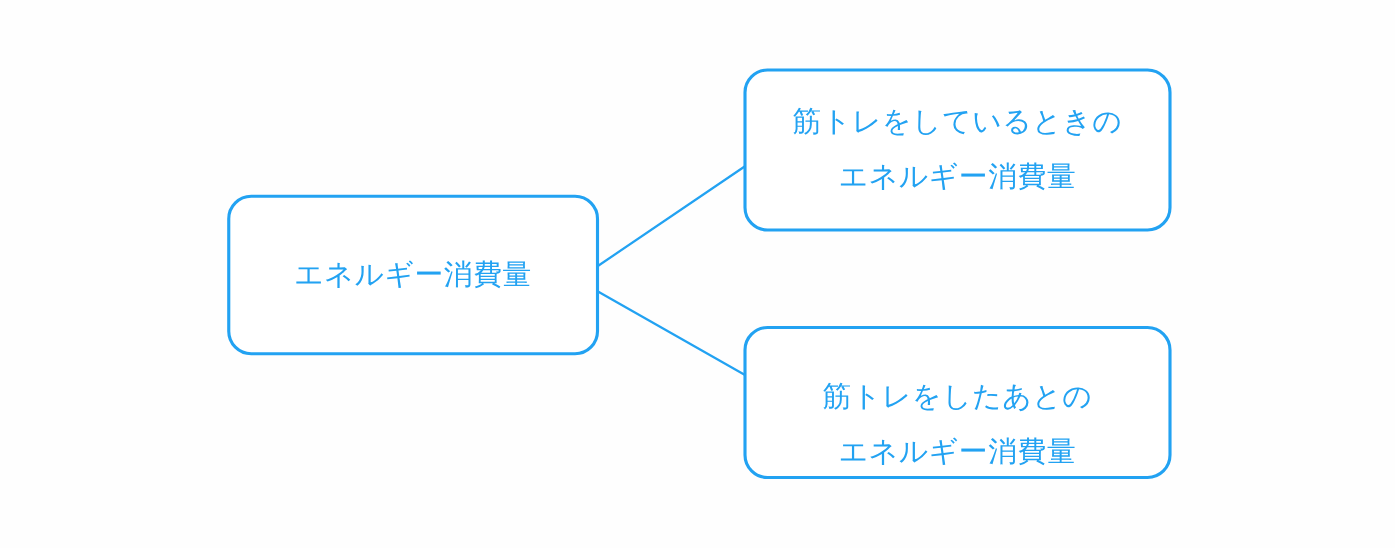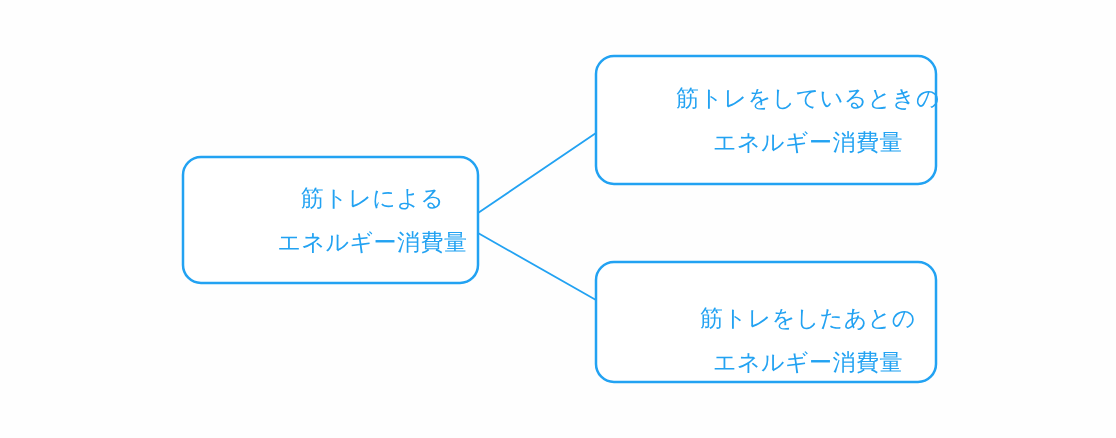--- a/index.html
+++ b/index.html
@@ -42,21 +42,20 @@
     align-items: center;
     justify-content: center;
     text-align: center;
     color: #22a2f2;
     font-size: 23px;
     line-height: 44px;
     letter-spacing: 0.5px;
     font-weight: 400;
     white-space: nowrap;
     pointer-events: none;
-    margin-left: 42px;
   }
   .node-label .line {
     display: block;
   }
   #label-root  { left: 183px; top: 157px; width: 295px; height: 126px; }
   #label-upper { left: 596px; top: 56px;  width: 340px; height: 128px; }
   #label-lower { left: 596px; top: 262px; width: 340px; height: 156px; }
 </style>
 </head>
 <body>
@@ -70,21 +69,20 @@
     <line class="connector-line" x1="478" y1="233" x2="596" y2="300"></line>
 
     <rect class="node-box" x="183" y="157" width="295" height="126" rx="18" ry="18"></rect>
 
     <rect class="node-box" x="596" y="56" width="340" height="128" rx="18" ry="18"></rect>
 
     <rect class="node-box" x="596" y="262" width="340" height="120" rx="18" ry="18"></rect>
   </svg>
 
   <div class="node-label" id="label-root">
-    <span class="line">筋トレによる</span>
     <span class="line">エネルギー消費量</span>
   </div>
 
   <div class="node-label" id="label-upper">
     <span class="line">筋トレをしているときの</span>
     <span class="line">エネルギー消費量</span>
   </div>
 
   <div class="node-label" id="label-lower">
     <span class="line">筋トレをしたあとの</span>

